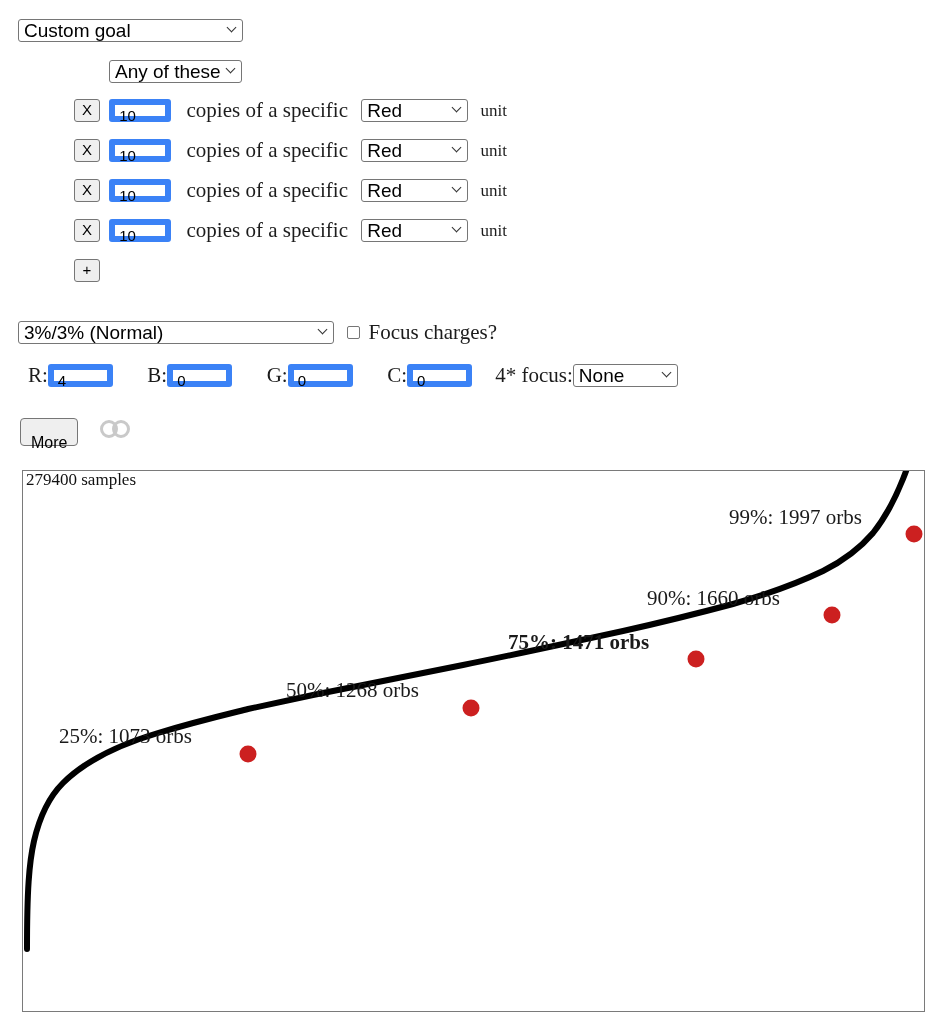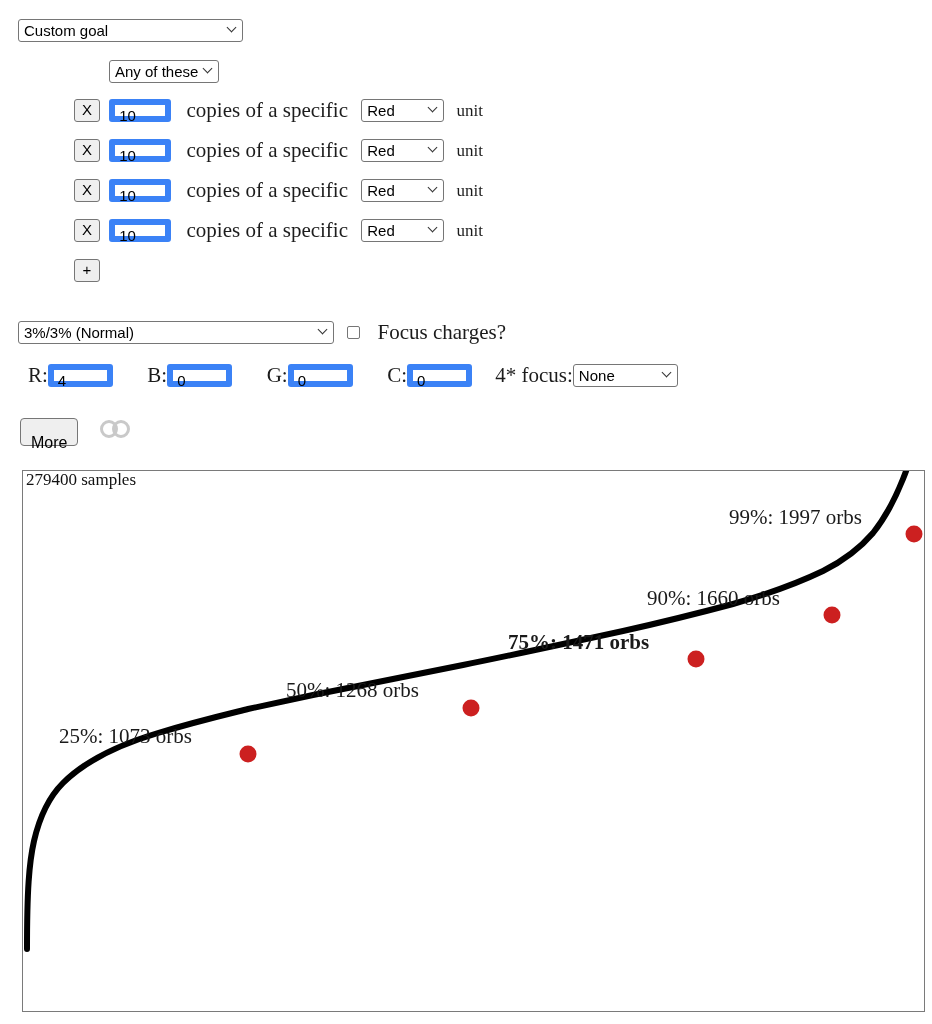--- a/index.html
+++ b/index.html
@@ -13,21 +13,21 @@
     font-family: "Liberation Serif", "DejaVu Serif", serif;
     font-size: 21px;
     color: #1c1c1c;
     overflow: hidden;
     position: relative;
   }
 
   
   .sel {
     font-family: "Liberation Sans", sans-serif;
-    font-size: 15px;
+    font-size: 19px;
     color: #000;
     background: #ffffff;
     border: 1px solid #767676;
     border-radius: 3px;
     padding: 2px 22px 2px 5px;
     height: 23px;
     box-sizing: border-box;
     line-height: 18px;
     position: relative;
     display: inline-block;
@@ -102,38 +102,38 @@
   .unit-row { height: 40px; white-space: nowrap; }
   .unit-row .btn-x { width: 26px; padding: 0; }
   .unit-row .qty { width: 62px; margin-left: 4px; }
   .unit-row .lbl {
     display: inline-block;
     vertical-align: middle;
     margin: 0 8px 0 10px;
     font-size: 21px;
     line-height: 23px;
   }
-  .unit-row .unit-select { width: 83px; }
+  .unit-row .unit-select { width: 107px; }
   .unit-row .lbl-unit {
     display: inline-block;
     vertical-align: middle;
     margin-left: 7px;
     font-size: 17px;
     line-height: 23px;
   }
   .row-add { position: absolute; left: 74px; top: 256px; }
   .row-add .btn-add { width: 26px; padding: 0; }
 
   .row-rate { position: absolute; left: 18px; top: 318px; white-space: nowrap; }
   #rate-select { width: 316px; vertical-align: middle; }
   .row-rate .chk { margin-left: 8px; }
   .row-rate .focus-label {
     display: inline-block;
     vertical-align: middle;
-    margin-left: 12px;
+    margin-left: 3px;
     font-size: 21px;
     line-height: 23px;
   }
 
   .row-rbgc { position: absolute; left: 28px; top: 361px; white-space: nowrap; }
   .row-rbgc .k {
     display: inline-block;
     vertical-align: middle;
     font-size: 21px;
     line-height: 23px;

